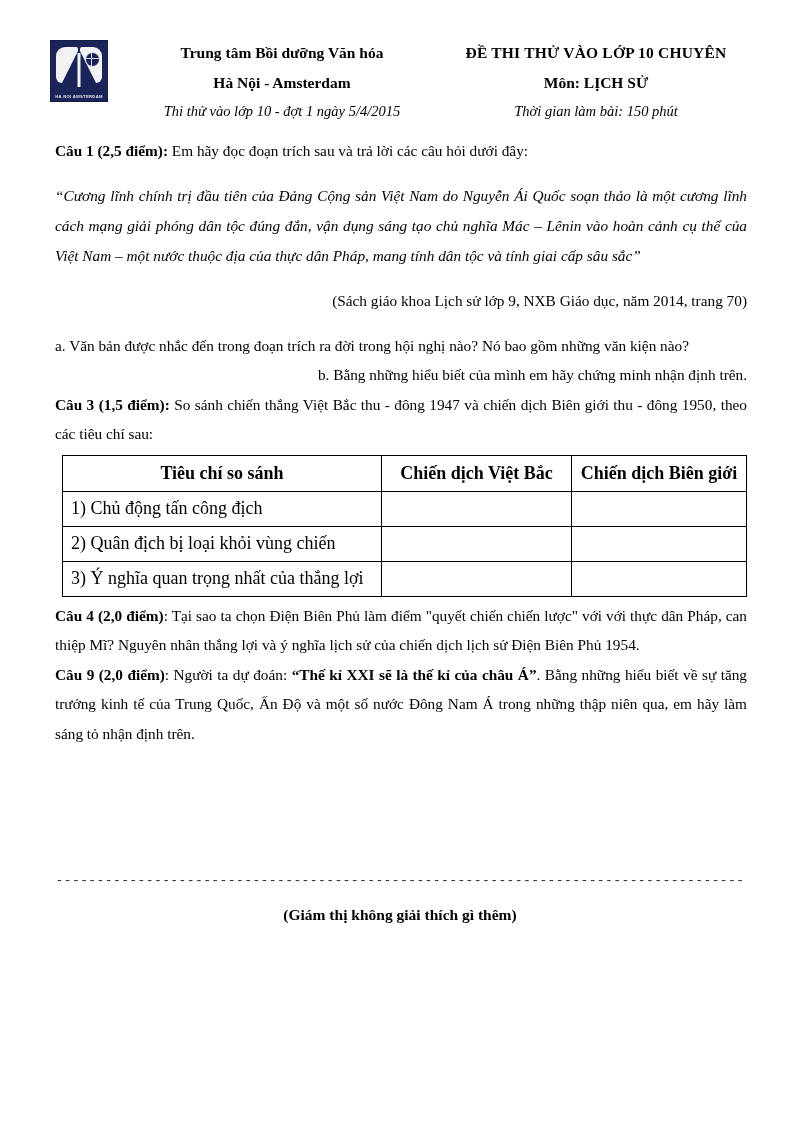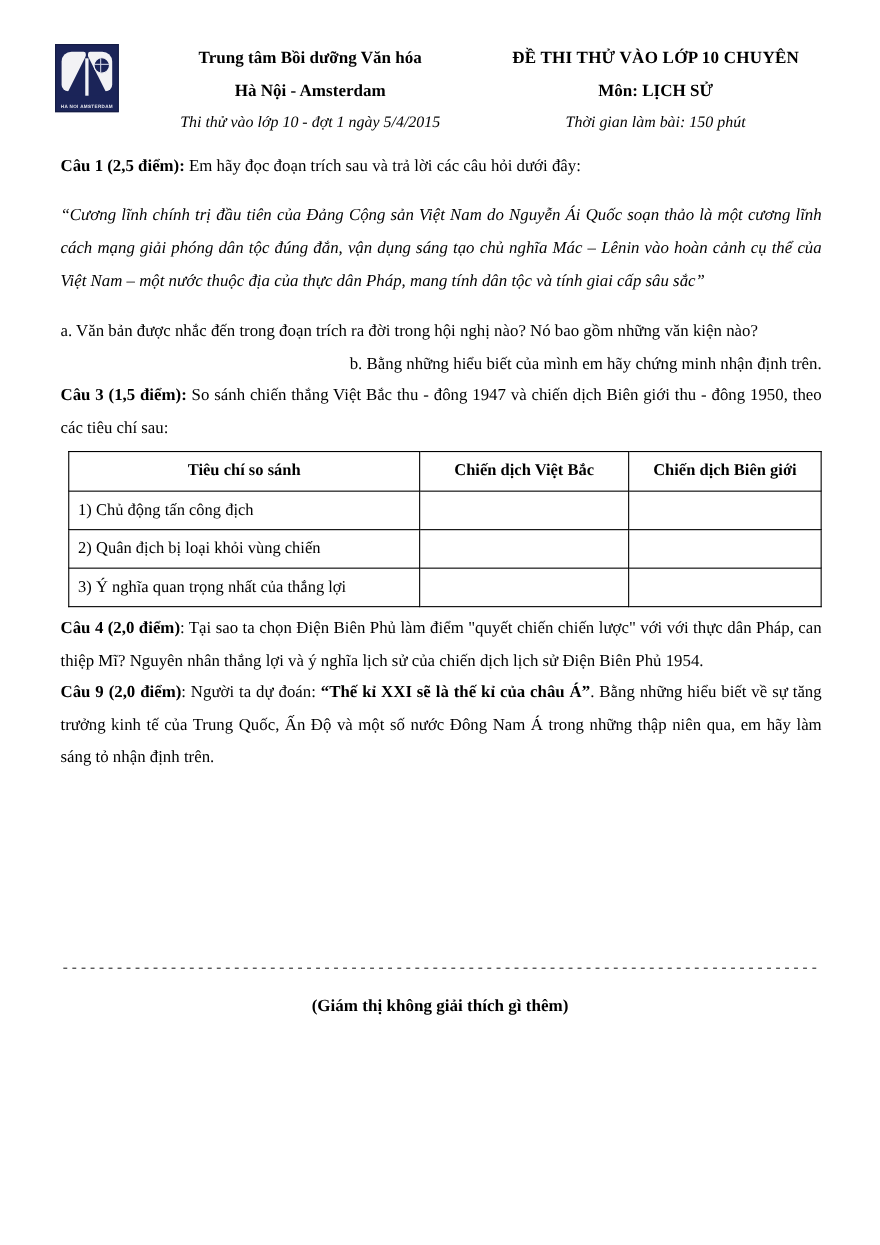--- a/index.html
+++ b/index.html
@@ -173,21 +173,21 @@
   
   .cmp-table {
     border-collapse: collapse;
     width: 684px;
     margin: 6px 0 4px 7px;
     table-layout: fixed;
   }
   .cmp-table th,
   .cmp-table td {
     border: 1.4px solid #000;
-    font-size: 15px;
+    font-size: 18px;
     height: 30px;
     padding: 2px 8px;
     vertical-align: middle;
   }
   .cmp-table th {
     font-weight: bold;
     text-align: center;
     height: 31px;
   }
   .cmp-table td.crit {
@@ -250,20 +250,21 @@
       </div>
     </div>
   </div>
 
   <div class="body-area">
 
     <p class="para"><span class="b">Câu 1 (2,5 điểm):</span><span> Em hãy đọc đoạn trích sau và trả lời các câu hỏi dưới đây:</span></p>
 
     <p class="quote-block">“Cương lĩnh chính trị đầu tiên của Đảng Cộng sản Việt Nam do Nguyễn Ái Quốc soạn thảo là một cương lĩnh cách mạng giải phóng dân tộc đúng đắn, vận dụng sáng tạo chủ nghĩa Mác – Lênin vào hoàn cảnh cụ thể của Việt Nam – một nước thuộc địa của thực dân Pháp, mang tính dân tộc và tính giai cấp sâu sắc”</p>
 
+    <p class="cite">(Sách giáo khoa Lịch sử lớp 9, NXB Giáo dục, năm 2014, trang 70)</p>
 
     <p class="para">a. Văn bản được nhắc đến trong đoạn trích ra đời trong hội nghị nào? Nó bao gồm những văn kiện nào?</p>
 
     <p class="para nojust">b. Bằng những hiểu biết của mình em hãy chứng minh nhận định trên.</p>
 
 
     <p class="para"><span class="b">Câu 3 (1,5 điểm):</span><span> So sánh chiến thắng Việt Bắc thu - đông 1947 và chiến dịch Biên giới thu - đông 1950, theo các tiêu chí sau:</span></p>
 
     <table class="cmp-table">
       <colgroup>

